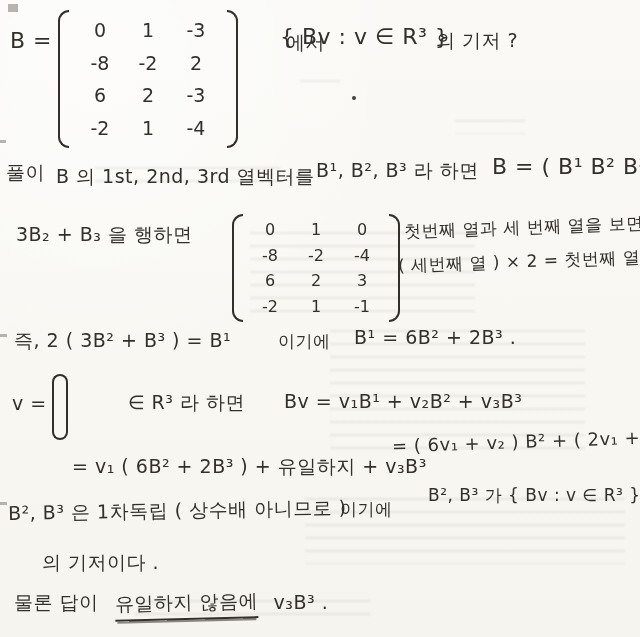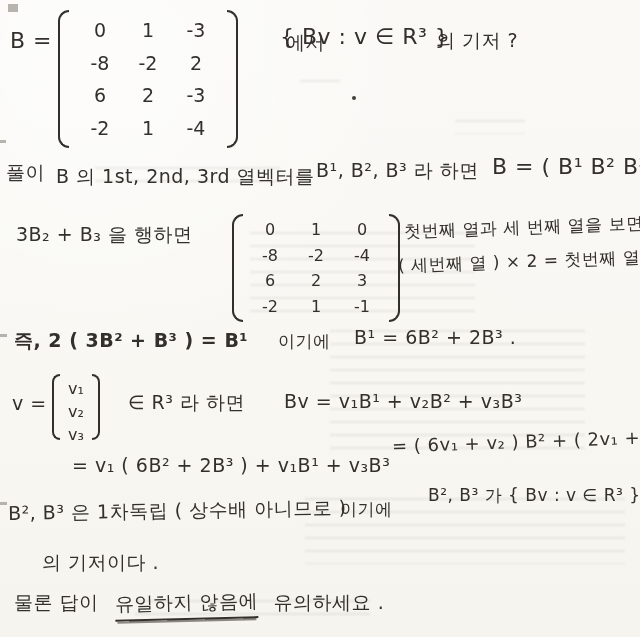--- a/index.html
+++ b/index.html
@@ -136,41 +136,36 @@
       <span>-2</span>
       <span>1</span>
       <span>-1</span>
     </div>
     <div class="paren r"></div>
   </div>
 
   <div class="hw r-2" style="left:404px;top:216px;font-size:17px;">첫번째 열과  세 번째 열을  보면</div>
   <div class="hw r-2" style="left:398px;top:250px;font-size:17px;">( 세번째 열 ) × 2  =  첫번째 열 .</div>
 
-  <div class="hw" style="left:14px;top:328px;font-weight:bold;">즉,  2 ( 3B² + B³ ) = B¹</div>
+  <div class="hw" style="left:14px;top:328px;">즉,  2 ( 3B² + B³ ) = B¹</div>
   <div class="hw" style="left:278px;top:330px;font-size:17px;">이기에</div>
   <div class="hw" style="left:354px;top:326px;">B¹ = 6B² + 2B³ .</div>
 
   <div class="hw" style="left:12px;top:392px;">v =</div>
   <div class="mx" style="left:52px;top:374px;height:66px;">
     <div class="paren l" style="width:8px;"></div>
-    <div class="cells vec">
-      <span>v₁</span>
-      <span>v₂</span>
-      <span>v₃</span>
-    </div>
     <div class="paren r" style="width:8px;"></div>
   </div>
   <div class="hw" style="left:284px;top:390px;">Bv = v₁B¹ + v₂B² + v₃B³</div>
   <div class="hw" style="left:128px;top:390px;">∈ R³   라 하면</div>
-  <div class="hw" style="left:72px;top:454px;">= v₁ ( 6B² + 2B³ )  +  v₁B¹ + v₃B³</div>
+  <div class="hw" style="left:72px;top:454px;">= v₁ ( 6B² + 2B³ )  +  유일하지 + v₃B³</div>
   <div class="hw r-2" style="left:392px;top:430px;font-size:18px;">= ( 6v₁ + v₂ ) B²  +  ( 2v₁ + v₃ ) B³</div>
 
   <div class="hw r-1" style="left:8px;top:498px;">B², B³ 은  1차독립  ( 상수배 아니므로 )</div>
   <div class="hw" style="left:340px;top:498px;font-size:17px;">이기에</div>
   <div class="hw" style="left:428px;top:484px;font-size:17px;">B², B³ 가   { Bv : v ∈ R³ }</div>
   <div class="hw" style="left:42px;top:550px;">의  기저이다 .</div>
 
   <div class="hw" style="left:14px;top:590px;">
-    <span>물론  답이</span><span class="gap"></span><span class="underlined">유일하지  않음에</span><span class="gap"></span><span>유의하세요 .</span>
+    <span>물론  답이</span><span class="gap"></span><span class="underlined">유일하지  않음에</span><span class="gap"></span><span>v₃B³ .</span>
   </div>
 
 </div>
 
 </body></html>

